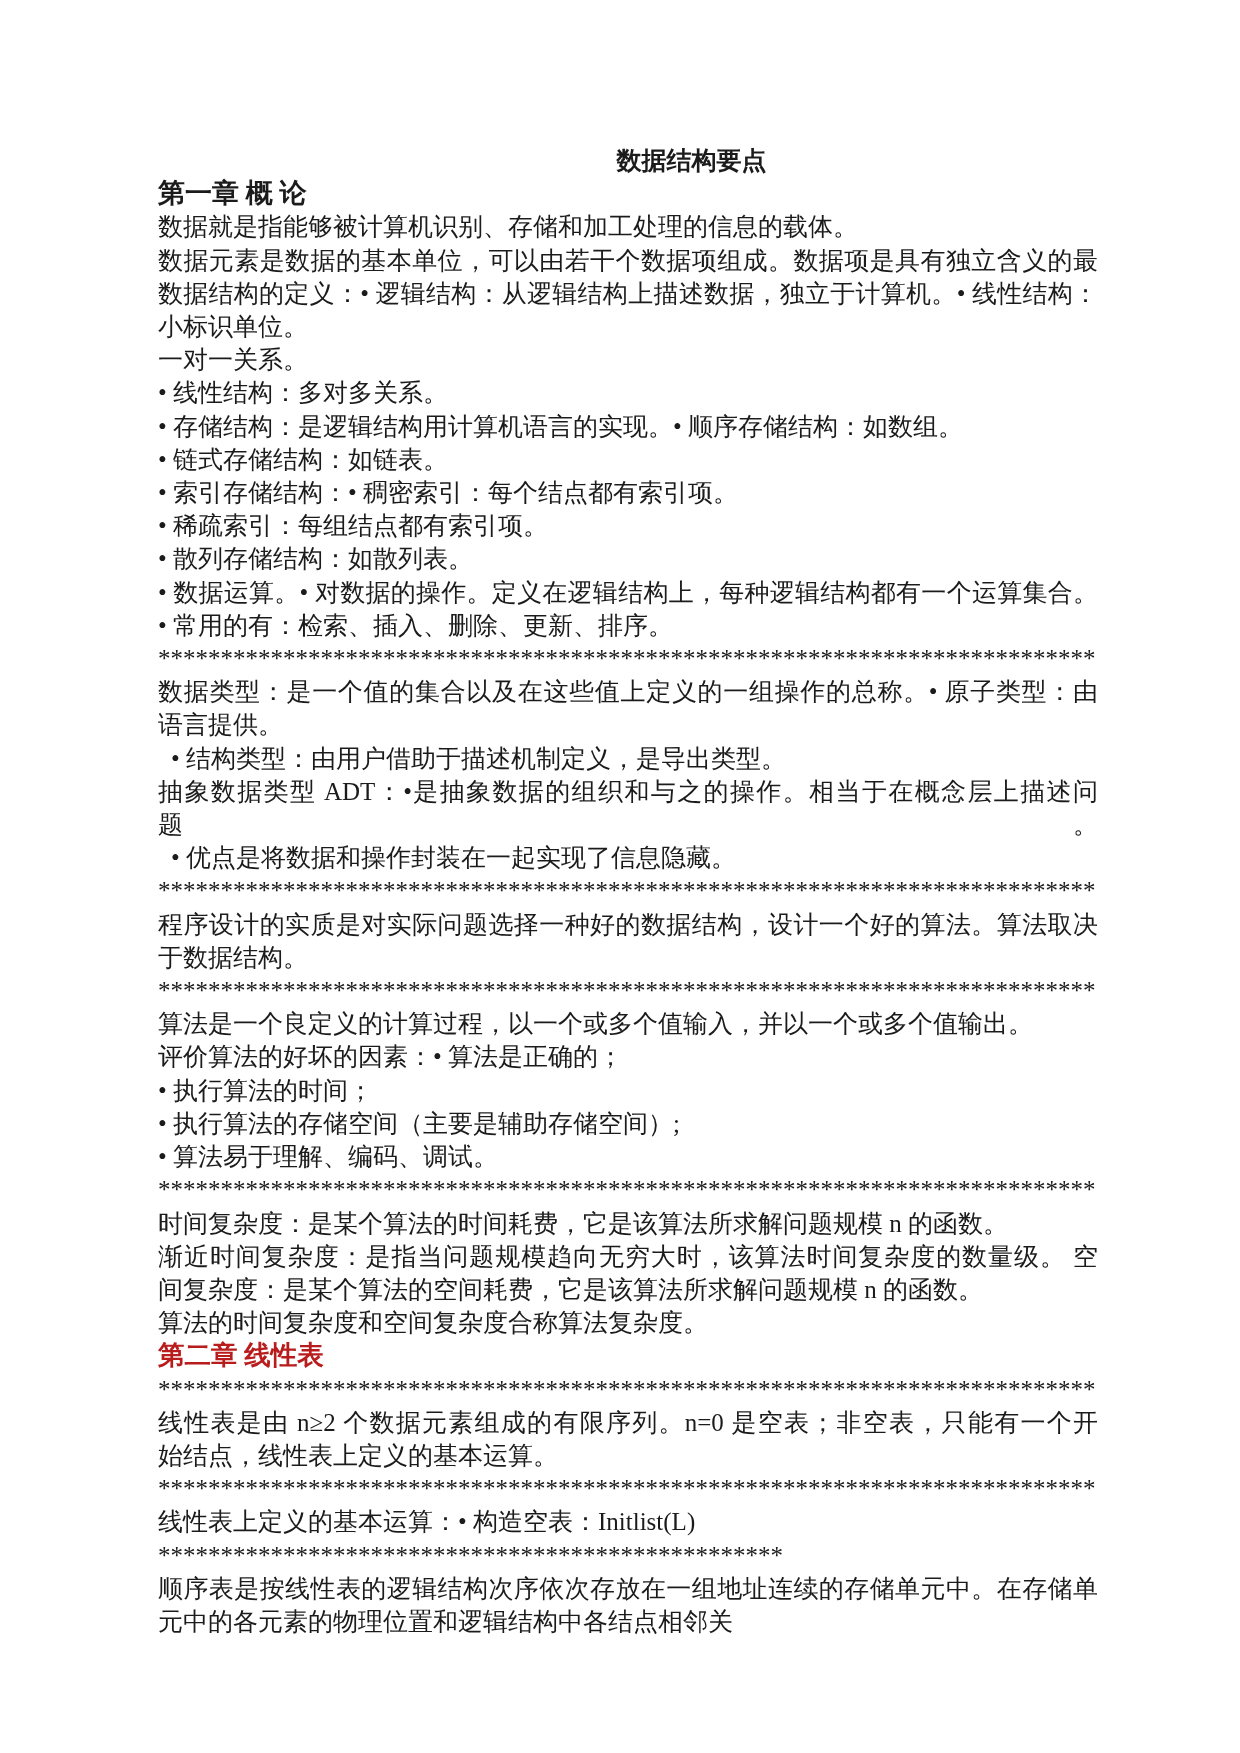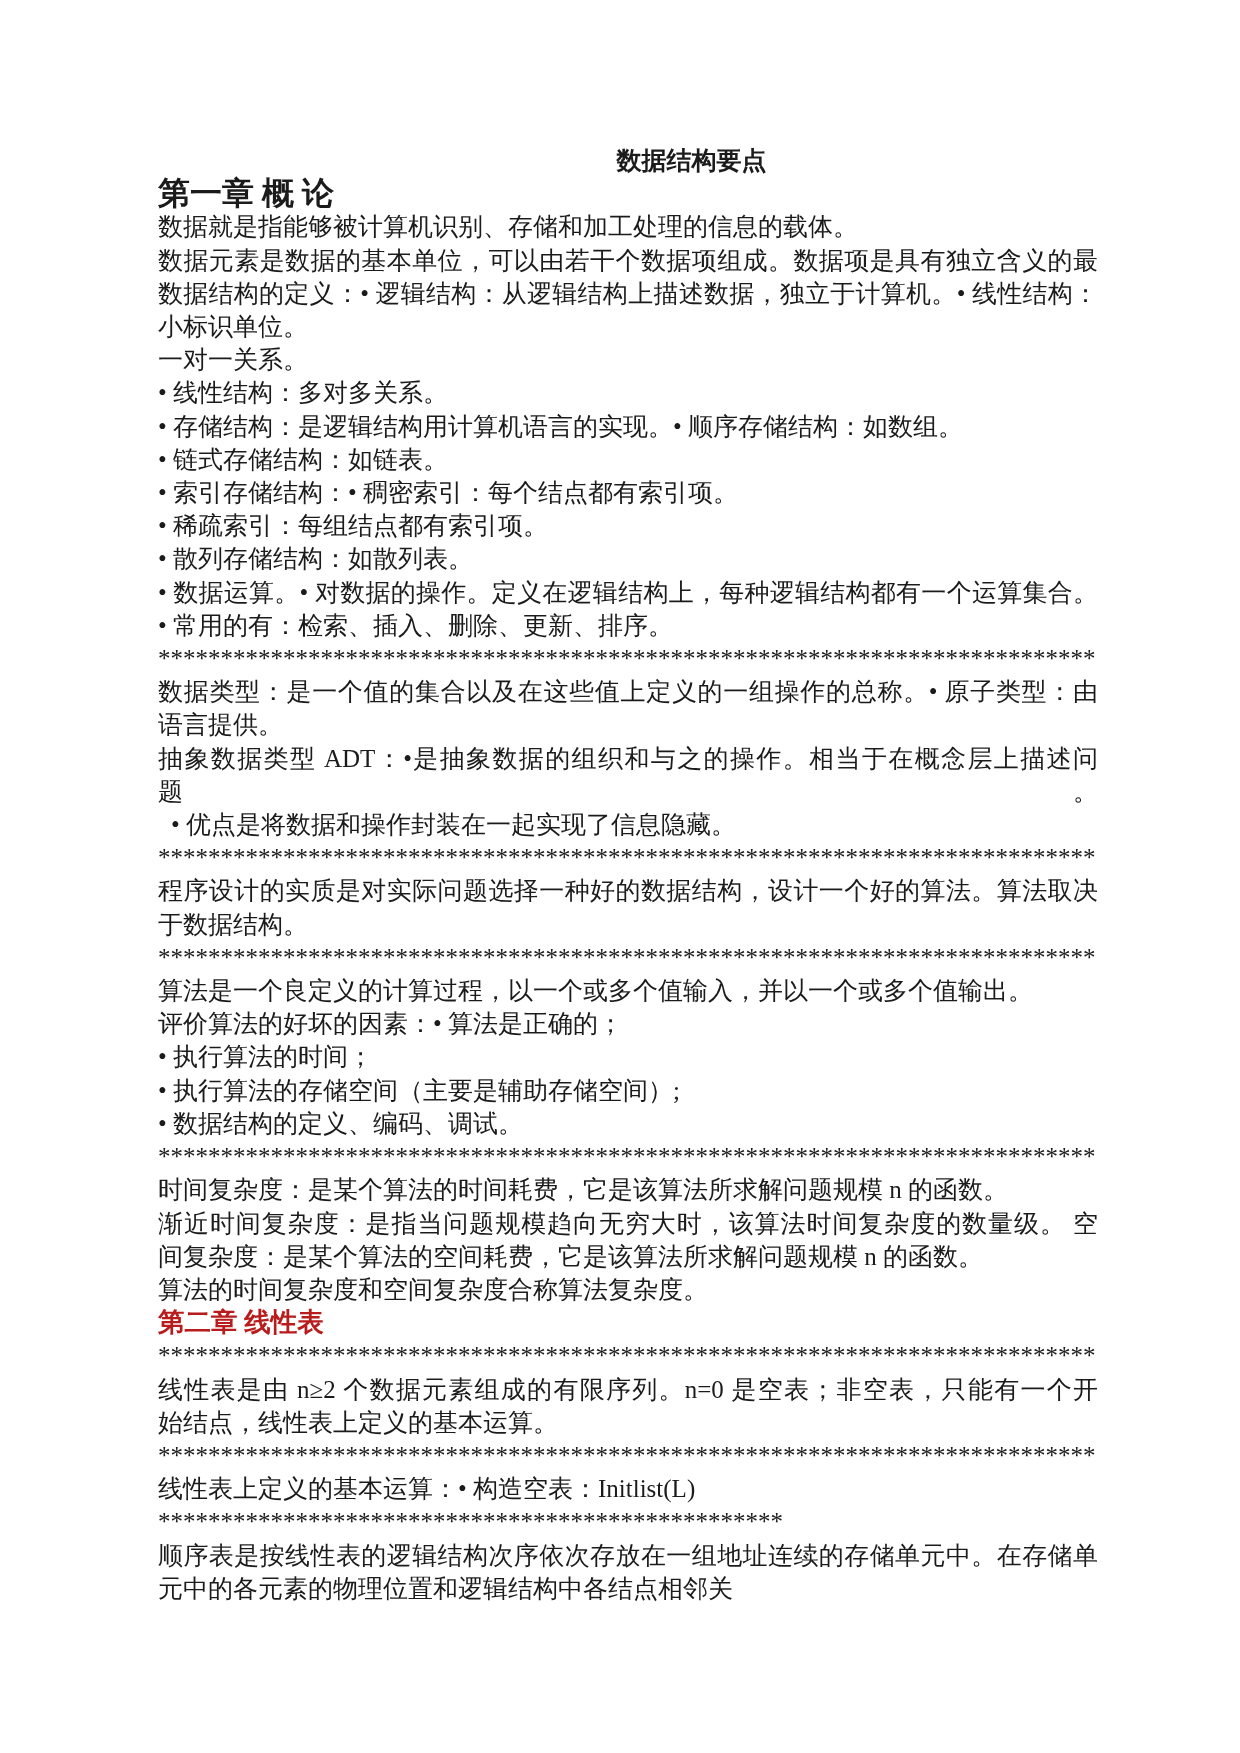--- a/index.html
+++ b/index.html
@@ -33,21 +33,21 @@
     white-space: pre-wrap;
     min-height: 33.2px;
   }
   .line.title {
     font-weight: bold;
     text-align: center;
     padding-left: 127px;
   }
   .line.h1 {
     font-weight: bold;
-    font-size: 32px;
+    font-size: 27px;
   }
   .line.h2 {
     font-weight: bold;
     font-size: 26.5px;
   }
   .line.fill {
     text-align: justify;
     text-align-last: justify;
     text-justify: inter-character;
   }
@@ -75,31 +75,32 @@
       <div class="line body">• 存储结构：是逻辑结构用计算机语言的实现。• 顺序存储结构：如数组。</div>
       <div class="line body">• 链式存储结构：如链表。</div>
       <div class="line body">• 索引存储结构：• 稠密索引：每个结点都有索引项。</div>
       <div class="line body">• 稀疏索引：每组结点都有索引项。</div>
       <div class="line body">• 散列存储结构：如散列表。</div>
       <div class="line body fill">• 数据运算。• 对数据的操作。定义在逻辑结构上，每种逻辑结构都有一个运算集合。</div>
       <div class="line body">• 常用的有：检索、插入、删除、更新、排序。</div>
       <div class="line sep">***************************************************************************</div>
       <div class="line body fill">数据类型：是一个值的集合以及在这些值上定义的一组操作的总称。• 原子类型：由</div>
       <div class="line body">语言提供。</div>
+      <div class="line body indent">• 结构类型：由用户借助于描述机制定义，是导出类型。</div>
       <div class="line body fill">抽象数据类型 ADT：•是抽象数据的组织和与之的操作。相当于在概念层上描述问题。</div>
       <div class="line body indent">• 优点是将数据和操作封装在一起实现了信息隐藏。</div>
       <div class="line sep">***************************************************************************</div>
       <div class="line body fill">程序设计的实质是对实际问题选择一种好的数据结构，设计一个好的算法。算法取决</div>
       <div class="line body">于数据结构。</div>
       <div class="line sep">***************************************************************************</div>
       <div class="line body">算法是一个良定义的计算过程，以一个或多个值输入，并以一个或多个值输出。</div>
       <div class="line body">评价算法的好坏的因素：• 算法是正确的；</div>
       <div class="line body">• 执行算法的时间；</div>
       <div class="line body">• 执行算法的存储空间（主要是辅助存储空间）;</div>
-      <div class="line body">• 数据结构的定义、编码、调试。</div>
+      <div class="line body">• 算法易于理解、编码、调试。</div>
       <div class="line sep">***************************************************************************</div>
       <div class="line body">时间复杂度：是某个算法的时间耗费，它是该算法所求解问题规模 n 的函数。</div>
       <div class="line body fill">渐近时间复杂度：是指当问题规模趋向无穷大时，该算法时间复杂度的数量级。 空</div>
       <div class="line body">间复杂度：是某个算法的空间耗费，它是该算法所求解问题规模 n 的函数。</div>
       <div class="line body">算法的时间复杂度和空间复杂度合称算法复杂度。</div>
       <div class="line h2" style="color: #b91c1c;">第二章 线性表</div>
       <div class="line sep">***************************************************************************</div>
       <div class="line body fill">线性表是由 n≥2 个数据元素组成的有限序列。n=0 是空表；非空表，只能有一个开</div>
       <div class="line body">始结点，线性表上定义的基本运算。</div>
       <div class="line sep">***************************************************************************</div>

